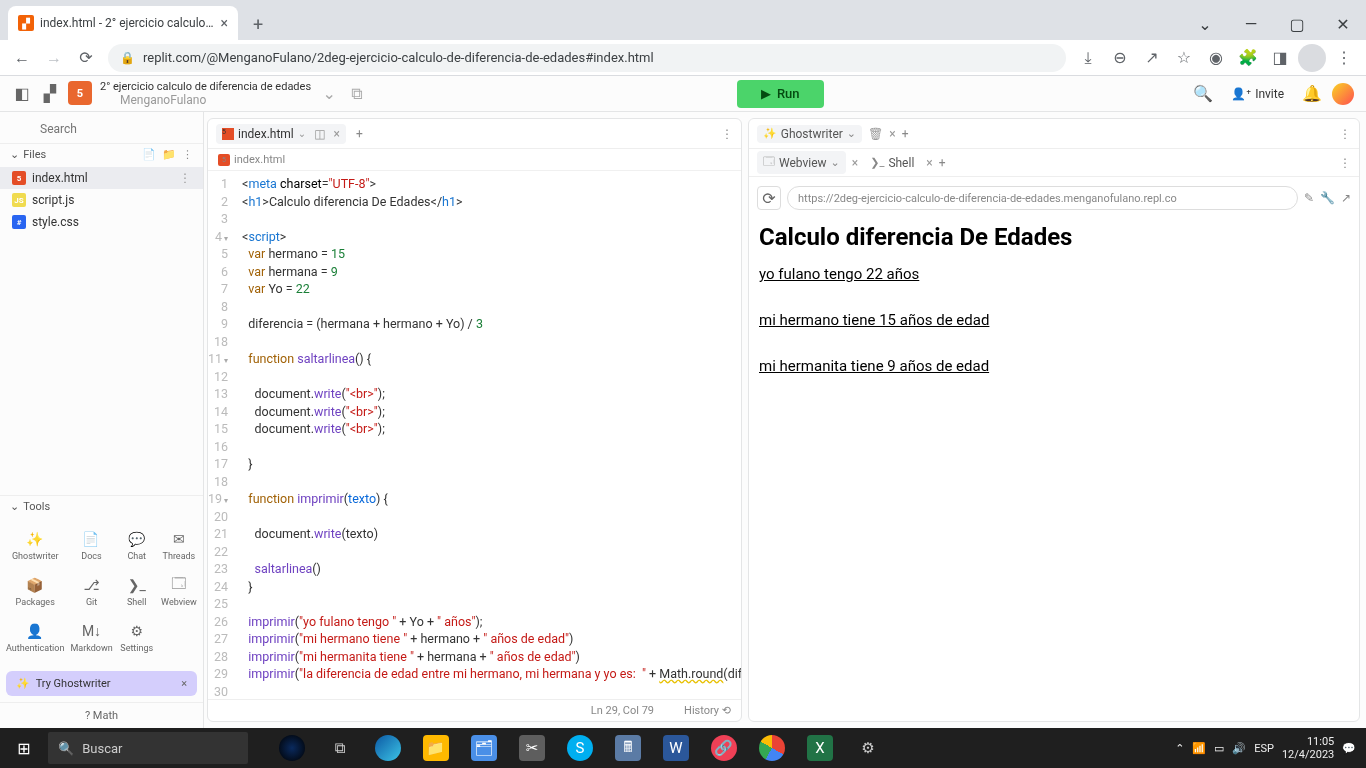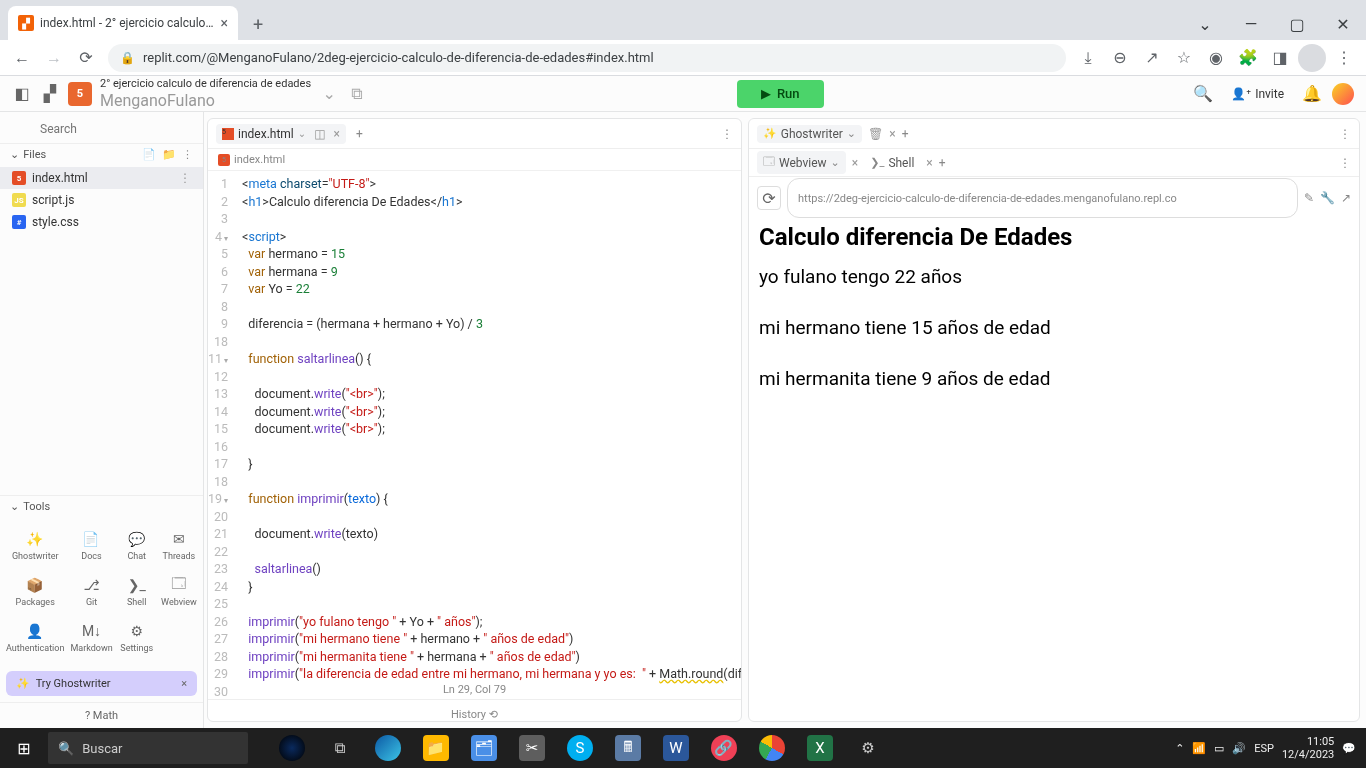--- a/index.html
+++ b/index.html
@@ -25,21 +25,21 @@
   .chrome-actions div { width: 28px; height: 28px; display: flex; align-items: center; justify-content: center; color: #5f6368; }
   .chrome-avatar { width: 24px; height: 24px; border-radius: 50%; background: #dadce0; }
 
   
   .replit-app { height: 652px; background: #fcfcfc; display: flex; flex-direction: column; }
   .replit-header { height: 36px; display: flex; align-items: center; padding: 0 12px; gap: 12px; border-bottom: 1px solid #e4e5e6; }
   .replit-header-left { display: flex; align-items: center; gap: 8px; }
   .replit-header-left .icon-btn { width: 20px; height: 20px; display: flex; align-items: center; justify-content: center; color: #666; }
   .repl-icon { width: 24px; height: 24px; background: #e9672e; border-radius: 4px; display:flex;align-items:center;justify-content:center;color:#fff;font-size:11px;font-weight:bold;}
   .repl-title { font-size: 11px; color: #333; line-height: 1.2; }
-  .repl-title .sub { font-size: 16px; color: #999; }
+  .repl-title .sub { font-size: 12px; color: #999; margin-left: 20px; }
   .replit-header-center { flex: 1; display: flex; justify-content: center; }
   .run-btn { background: #4bd46a; color: #044a10; border: none; height: 28px; padding: 0 24px; border-radius: 4px; font-size: 13px; font-weight: 500; display: flex; align-items: center; gap: 6px; cursor: pointer; }
   .replit-header-right { display: flex; align-items: center; gap: 10px; color: #666; }
   .invite-btn { display: flex; align-items: center; gap: 4px; font-size: 12px; color: #333; padding: 4px 8px; border-radius: 4px; }
   .user-avatar { width: 22px; height: 22px; border-radius: 50%; background: linear-gradient(135deg,#f9d423,#ff4e50); }
 
   .replit-main { flex: 1; display: flex; min-height: 0; }
 
   
   .sidebar { width: 204px; display: flex; flex-direction: column; border-right: 1px solid #e4e5e6; }
@@ -81,44 +81,44 @@
   .editor-tabs .dots3 { margin-left: auto; color: #888; cursor: pointer; }
   .breadcrumb { height: 22px; padding: 0 10px; font-size: 11px; color: #888; display: flex; align-items: center; gap: 4px; border-bottom: 1px solid #f0f0f0; }
 
   .code-area { flex: 1; display: flex; font-family: "Consolas", "Monaco", monospace; font-size: 12.5px; line-height: 1.4; overflow: auto; }
   .gutter { width: 32px; text-align: right; color: #bbb; padding: 4px 6px 4px 0; user-select: none; }
   .gutter .ln { height: 17.5px; }
   .gutter .fold::after { content: "▾"; font-size: 8px; color: #aaa; margin-left: 2px; }
   .code { padding: 4px 8px; white-space: pre; color: #333; }
   .code .line { height: 17.5px; }
   .tok-tag { color: #1976d2; }
-  .tok-attr { color: #0c4a6e; }
+  .tok-attr { color: #000000; }
   .tok-str { color: #c41a16; }
   .tok-kw { color: #a16207; }
   .tok-fn { color: #6f42c1; }
   .tok-num { color: #1a7f37; }
   .tok-id { color: #0969da; }
   .tok-err { text-decoration: underline wavy #e7c000; text-decoration-skip-ink: none; }
 
-  .editor-status { height: 22px; border-top: 1px solid #eee; display: flex; align-items: center; justify-content: flex-end; padding: 0 10px; font-size: 11px; color: #888; gap: 12px; flex-direction: column; }
+  .editor-status { height: 22px; border-top: 1px solid #eee; display: flex; align-items: center; justify-content: flex-end; padding: 0 10px; font-size: 11px; color: #888; gap: 30px; }
 
   
   .right-pane { width: 612px; display: flex; flex-direction: column; margin: 6px 6px 6px 3px; border: 1px solid #e4e5e6; border-radius: 6px; background: #fff; }
   .right-tabs1 { height: 30px; display: flex; align-items: center; padding: 0 8px; border-bottom: 1px solid #eee; font-size: 12px; gap: 6px; }
   .right-tabs2 { height: 28px; display: flex; align-items: center; padding: 0 8px; border-bottom: 1px solid #eee; font-size: 12px; gap: 6px; }
   .right-tab { display: flex; align-items: center; gap: 4px; padding: 2px 6px; color: #555; }
   .right-tab.active { background: #f3f4f6; border-radius: 4px; }
   .right-tab .icon { color: #888; font-size: 11px; }
   .webview-url { height: 30px; margin: 6px 8px; display: flex; align-items: center; gap: 6px; }
   .webview-url .reload { width: 24px; height: 24px; border: 1px solid #ddd; border-radius: 4px; display: flex; align-items: center; justify-content: center; color: #666; cursor: pointer; }
-  .webview-url .url-input { flex: 1; border: 1px solid #ddd; border-radius: 12px; height: 40px; padding: 4px 10px; font-size: 11px; color: #888; display: flex; align-items: center; }
+  .webview-url .url-input { flex: 1; border: 1px solid #ddd; border-radius: 12px; height: 24px; padding: 4px 10px; font-size: 11px; color: #888; display: flex; align-items: center; }
   .webview-url .wv-actions { display: flex; gap: 6px; color: #888; font-size: 12px; }
   .webview-content { flex: 1; padding: 4px 10px; font-family: "Times New Roman", serif; color: #000; }
   .webview-content h1 { font-size: 24px; font-weight: bold; margin-bottom: 14px; }
-  .webview-content p { font-size: 19px; margin-bottom: 28px; }
+  .webview-content p { font-size: 15px; margin-bottom: 28px; text-decoration: underline; }
 
   
   .taskbar { height: 40px; background: #1f1f1f; display: flex; align-items: center; color: #fff; }
   .start-btn { width: 48px; height: 40px; display: flex; align-items: center; justify-content: center; font-size: 16px; }
   .search-box { background: #333; height: 32px; width: 200px; display: flex; align-items: center; padding: 0 10px; gap: 8px; color: #ccc; font-size: 13px; border-radius: 2px; }
   .task-icons { display: flex; margin-left: 20px; }
   .task-icon { width: 48px; height: 40px; display: flex; align-items: center; justify-content: center; position: relative; }
   .task-icon .tb-glyph { width: 26px; height: 26px; border-radius: 4px; display:flex;align-items:center;justify-content:center;font-size:15px;}
   .tray { margin-left: auto; display: flex; align-items: center; gap: 8px; padding: 0 10px; font-size: 11px; color: #eee; }
   .tray .time { text-align: right; line-height: 1.2; }

